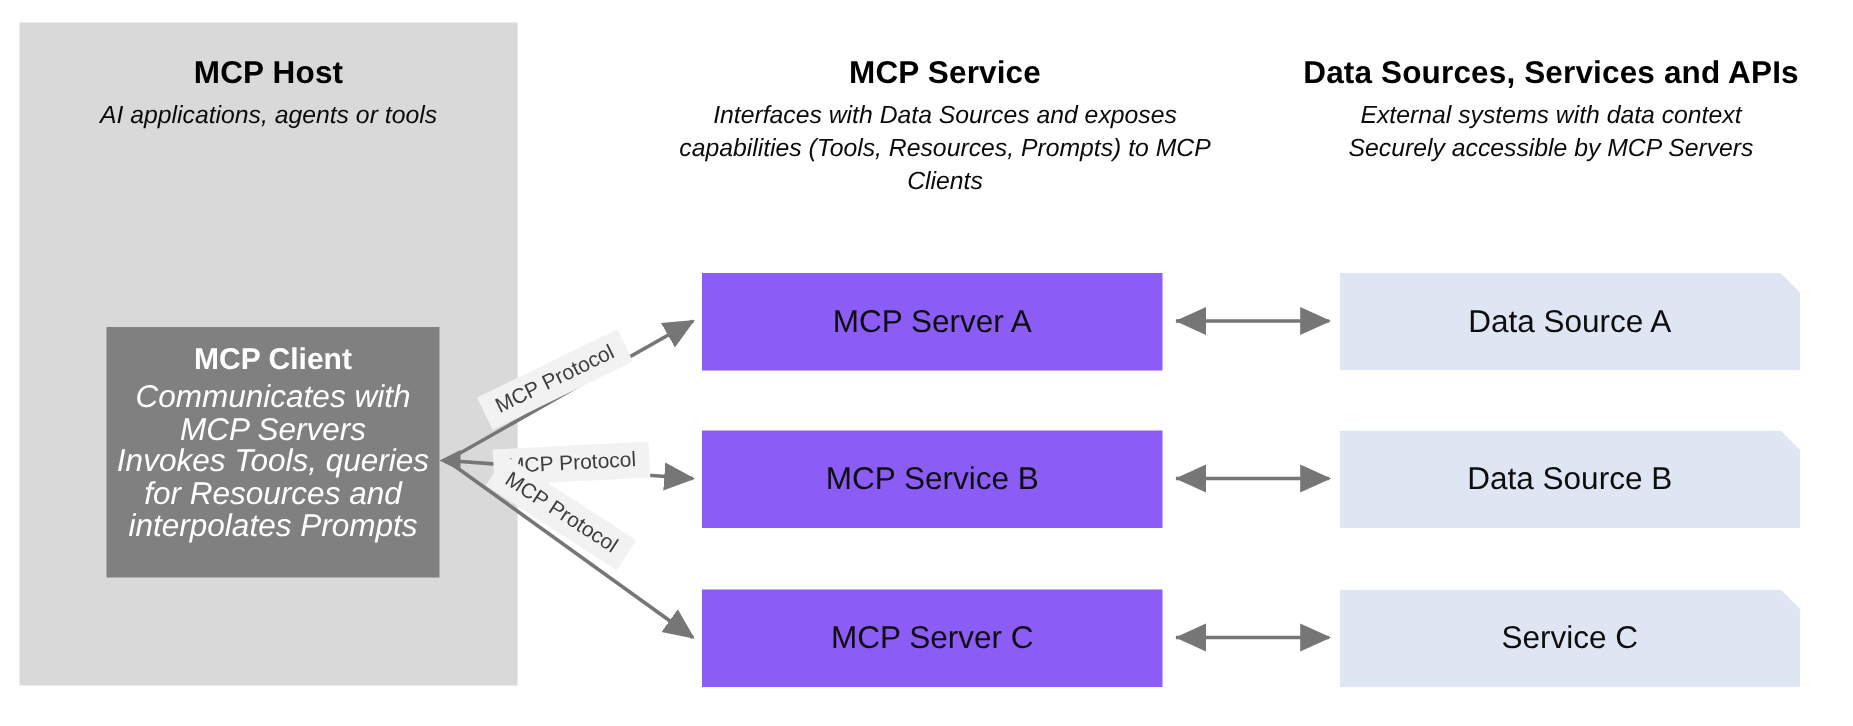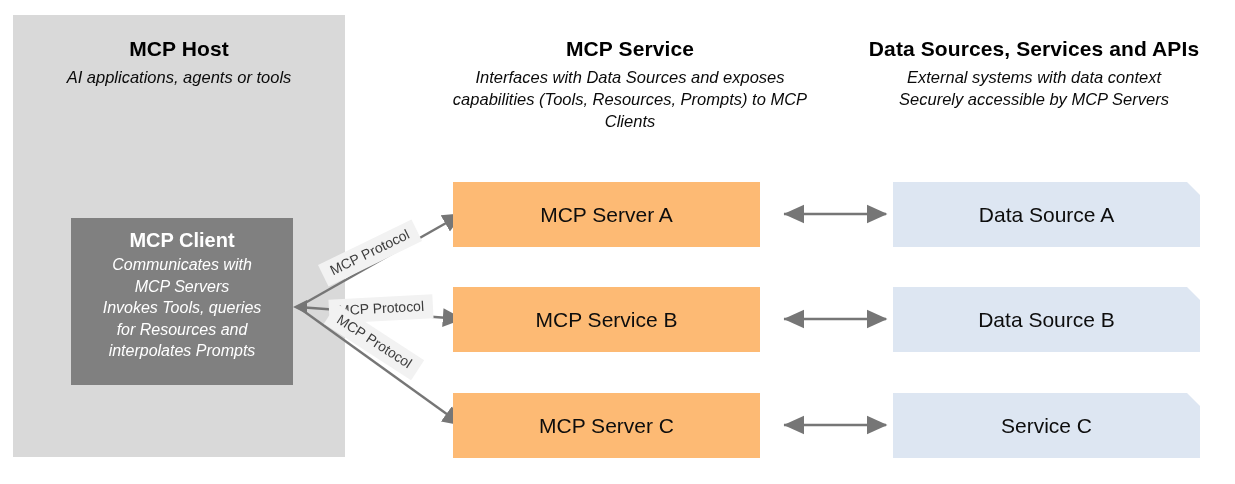--- a/index.html
+++ b/index.html
@@ -64,33 +64,33 @@
     text-align: center;
     box-sizing: border-box;
     padding-top: 10px;
   }
   .client-title {
     font-size: 20px;
     font-weight: bold;
     line-height: 25px;
   }
   .client-sub {
-    font-size: 16px;
+    font-size: 21px;
     font-style: italic;
     line-height: 21.5px;
     margin-top: 1px;
   }
 
   
   .server-box {
     position: absolute;
-    left: 453px;
+    left: 468px;
     width: 307px;
     height: 65px;
-    background: #fdba74;
+    background: #8b5cf6;
     display: flex;
     align-items: center;
     justify-content: center;
     font-size: 21px;
     color: #0d0d0d;
   }
   .row-a { top: 182px; }
   .row-b { top: 287px; }
   .row-c { top: 393px; }
 

